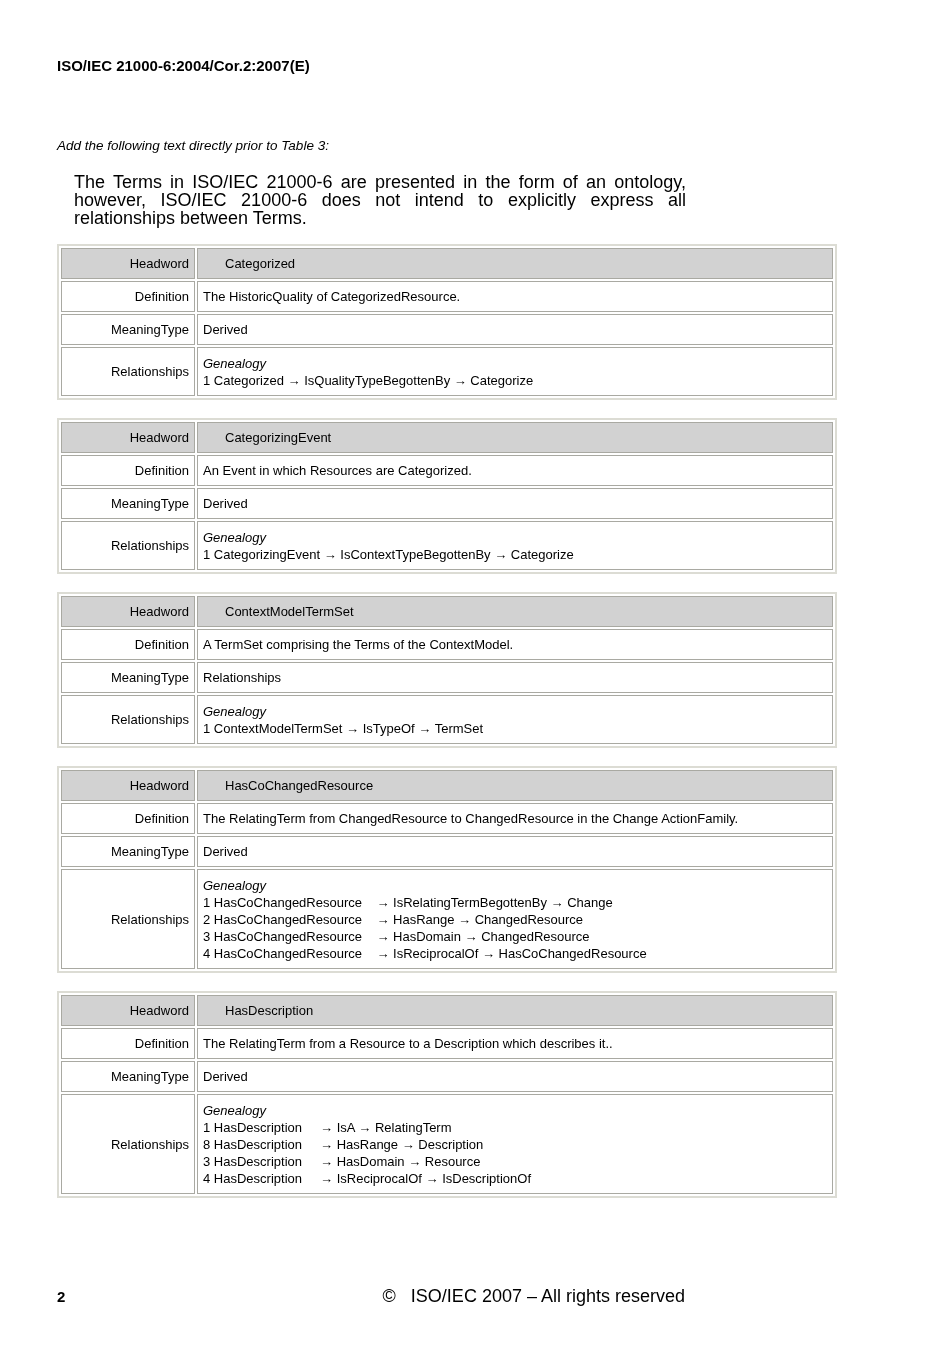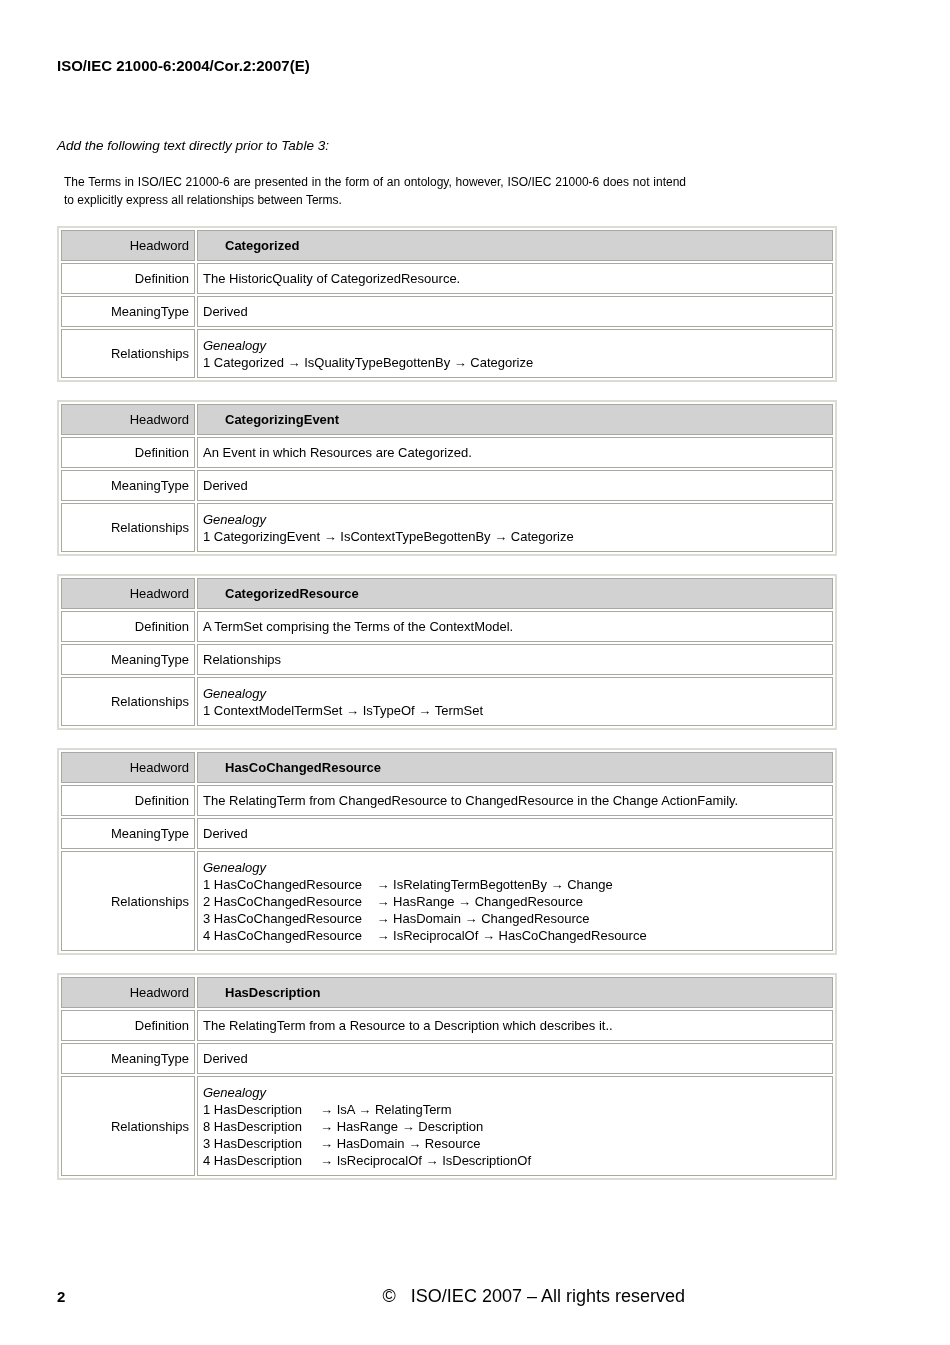--- a/index.html
+++ b/index.html
@@ -34,24 +34,24 @@
     line-height: 17px;
     margin: 0;
   }
   .instruction {
     font-size: 13.5px;
     font-style: italic;
     line-height: 17px;
   }
   .instruction-1 { margin-top: 63px; }
   .body-para {
-    font-size: 12px;
+    font-size: 18px;
     line-height: 18px;
     text-align: justify;
-    margin: 19px 0 0 7px;
+    margin: 19px 0 0 17px;
   }
   .instruction-2 { margin-top: 22px; }
   .tables-container { margin-top: 17px; }
 
   table.term-table {
     width: 776px;
     table-layout: auto;
     border-collapse: separate;
     border-spacing: 2px;
     border: 2px solid var(--table-border);
@@ -72,21 +72,21 @@
     white-space: nowrap;
   }
   td.value-cell {
     text-align: left;
     padding: 7px 8px 6px 5px;
   }
   tr.header-row td {
     background: var(--header-row-bg);
     padding-left: 27px;
   }
-  td.headword-value { font-weight: bold; }
+  td.headword-value { font-weight: normal; }
   td.rel-label { vertical-align: top; }
   td.rel-value { vertical-align: top; }
   .genealogy-title {
     font-style: italic;
     line-height: 17px;
   }
   .gen-line {
     line-height: 17px;
     white-space: pre-wrap;
   }
@@ -171,21 +171,21 @@
                 </div>
         </td>
       </tr>
     </tbody>
   </table>
 
   <table class="term-table">
     <tbody>
       <tr class="header-row">
         <td class="label-cell">Headword</td>
-        <td class="value-cell headword-value">CategorizedResource</td>
+        <td class="value-cell headword-value">ContextModelTermSet</td>
       </tr>
       <tr>
         <td class="label-cell">Definition</td>
         <td class="value-cell">A TermSet comprising the Terms of the ContextModel.</td>
       </tr>
       <tr>
         <td class="label-cell">MeaningType</td>
         <td class="value-cell">Relationships</td>
       </tr>
       <tr>

